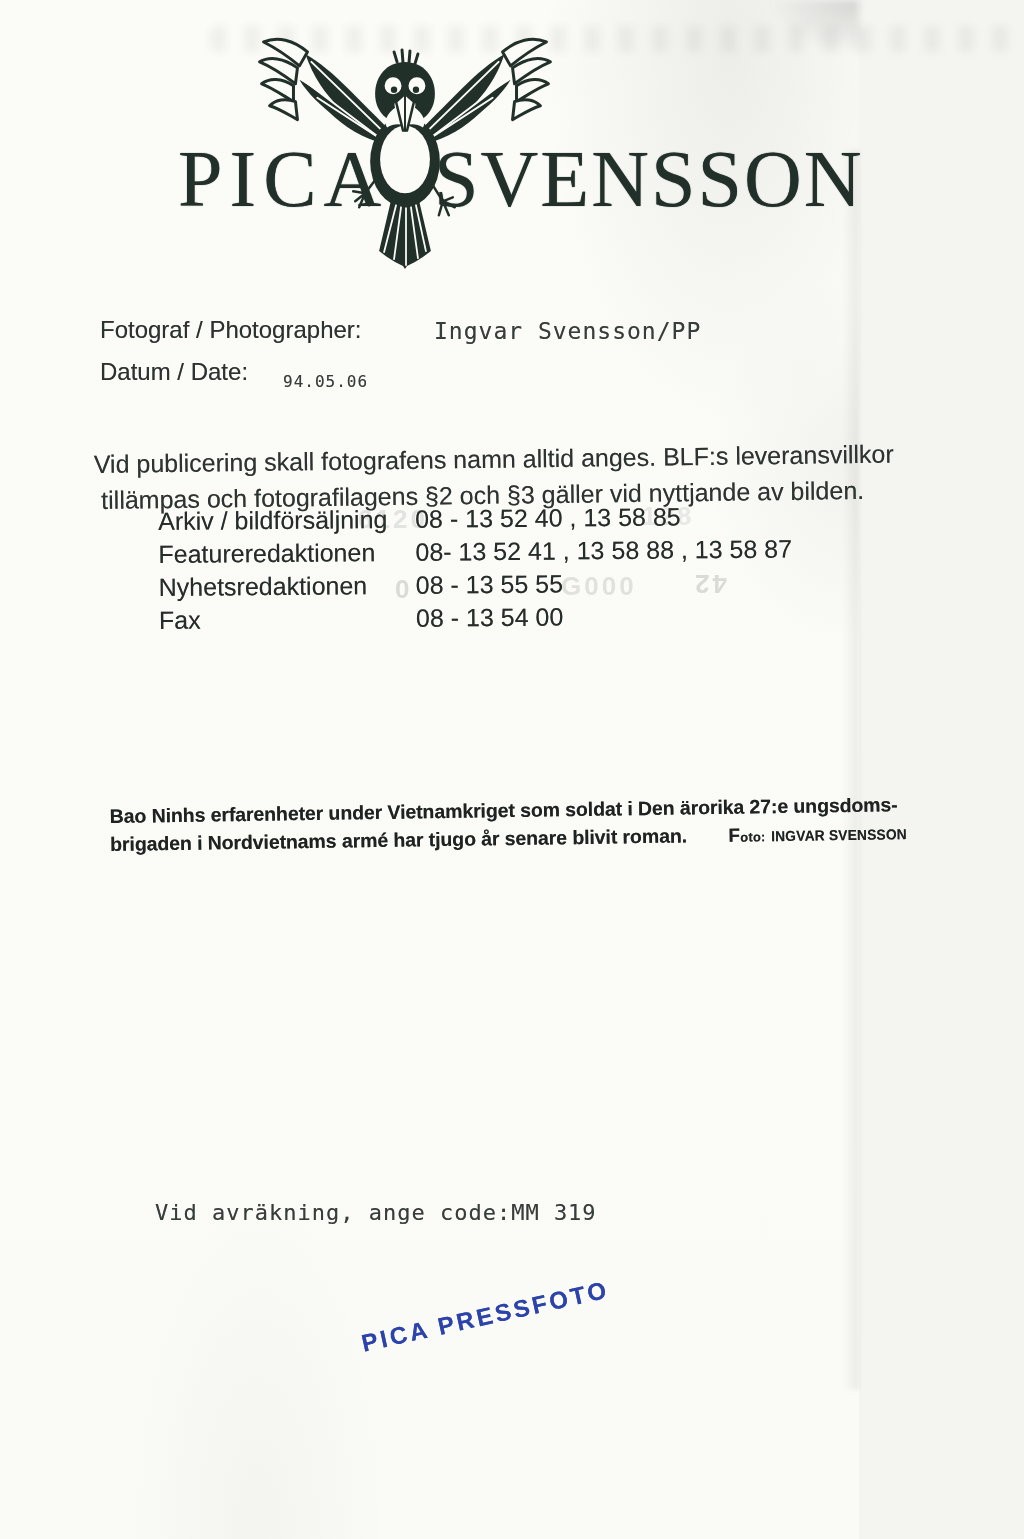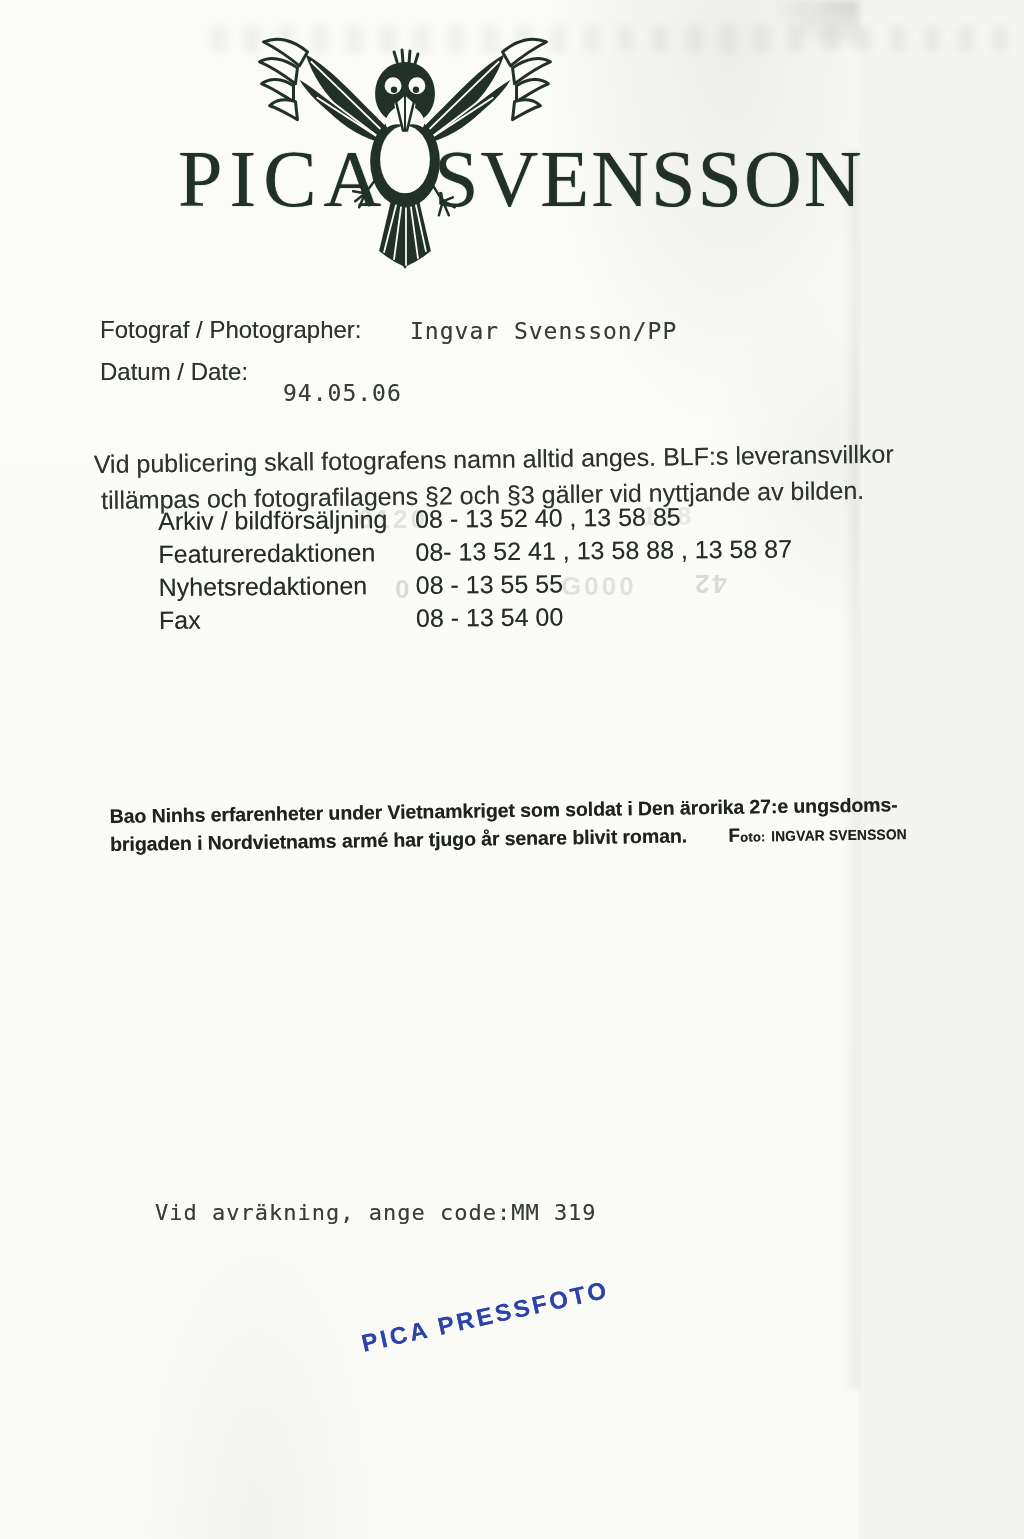--- a/index.html
+++ b/index.html
@@ -54,23 +54,23 @@
   .lbl{
     position:absolute;font-size:24px;color:#2c322f;
     text-shadow:0 0 0.4px rgba(40,45,42,.55);
   }
   .mono{
     font-family:"DejaVu Sans Mono",monospace;
     color:#373d3a;letter-spacing:1px;
     text-shadow:0 0 0.4px rgba(50,55,52,.45);
   }
   .photog-lbl{left:100px;top:316px;}
-  .photog-val{position:absolute;left:410px;top:318px;font-size:23px;}
+  .photog-val{position:absolute;left:434px;top:318px;font-size:23px;}
   .date-lbl{left:100px;top:358px;}
-  .date-val{position:absolute;left:283px;top:380px;font-size:23px;}
+  .date-val{position:absolute;left:283px;top:372px;font-size:16px;}
   
   .notice{
     position:absolute;left:94px;top:446px;width:862px;
     font-size:25px;line-height:36px;color:#2d3330;
     transform:rotate(-0.75deg);transform-origin:left center;
     text-shadow:0 0 0.4px rgba(40,45,42,.5);
   }
   .notice .l2{padding-left:7px;}
   
   .contacts{

